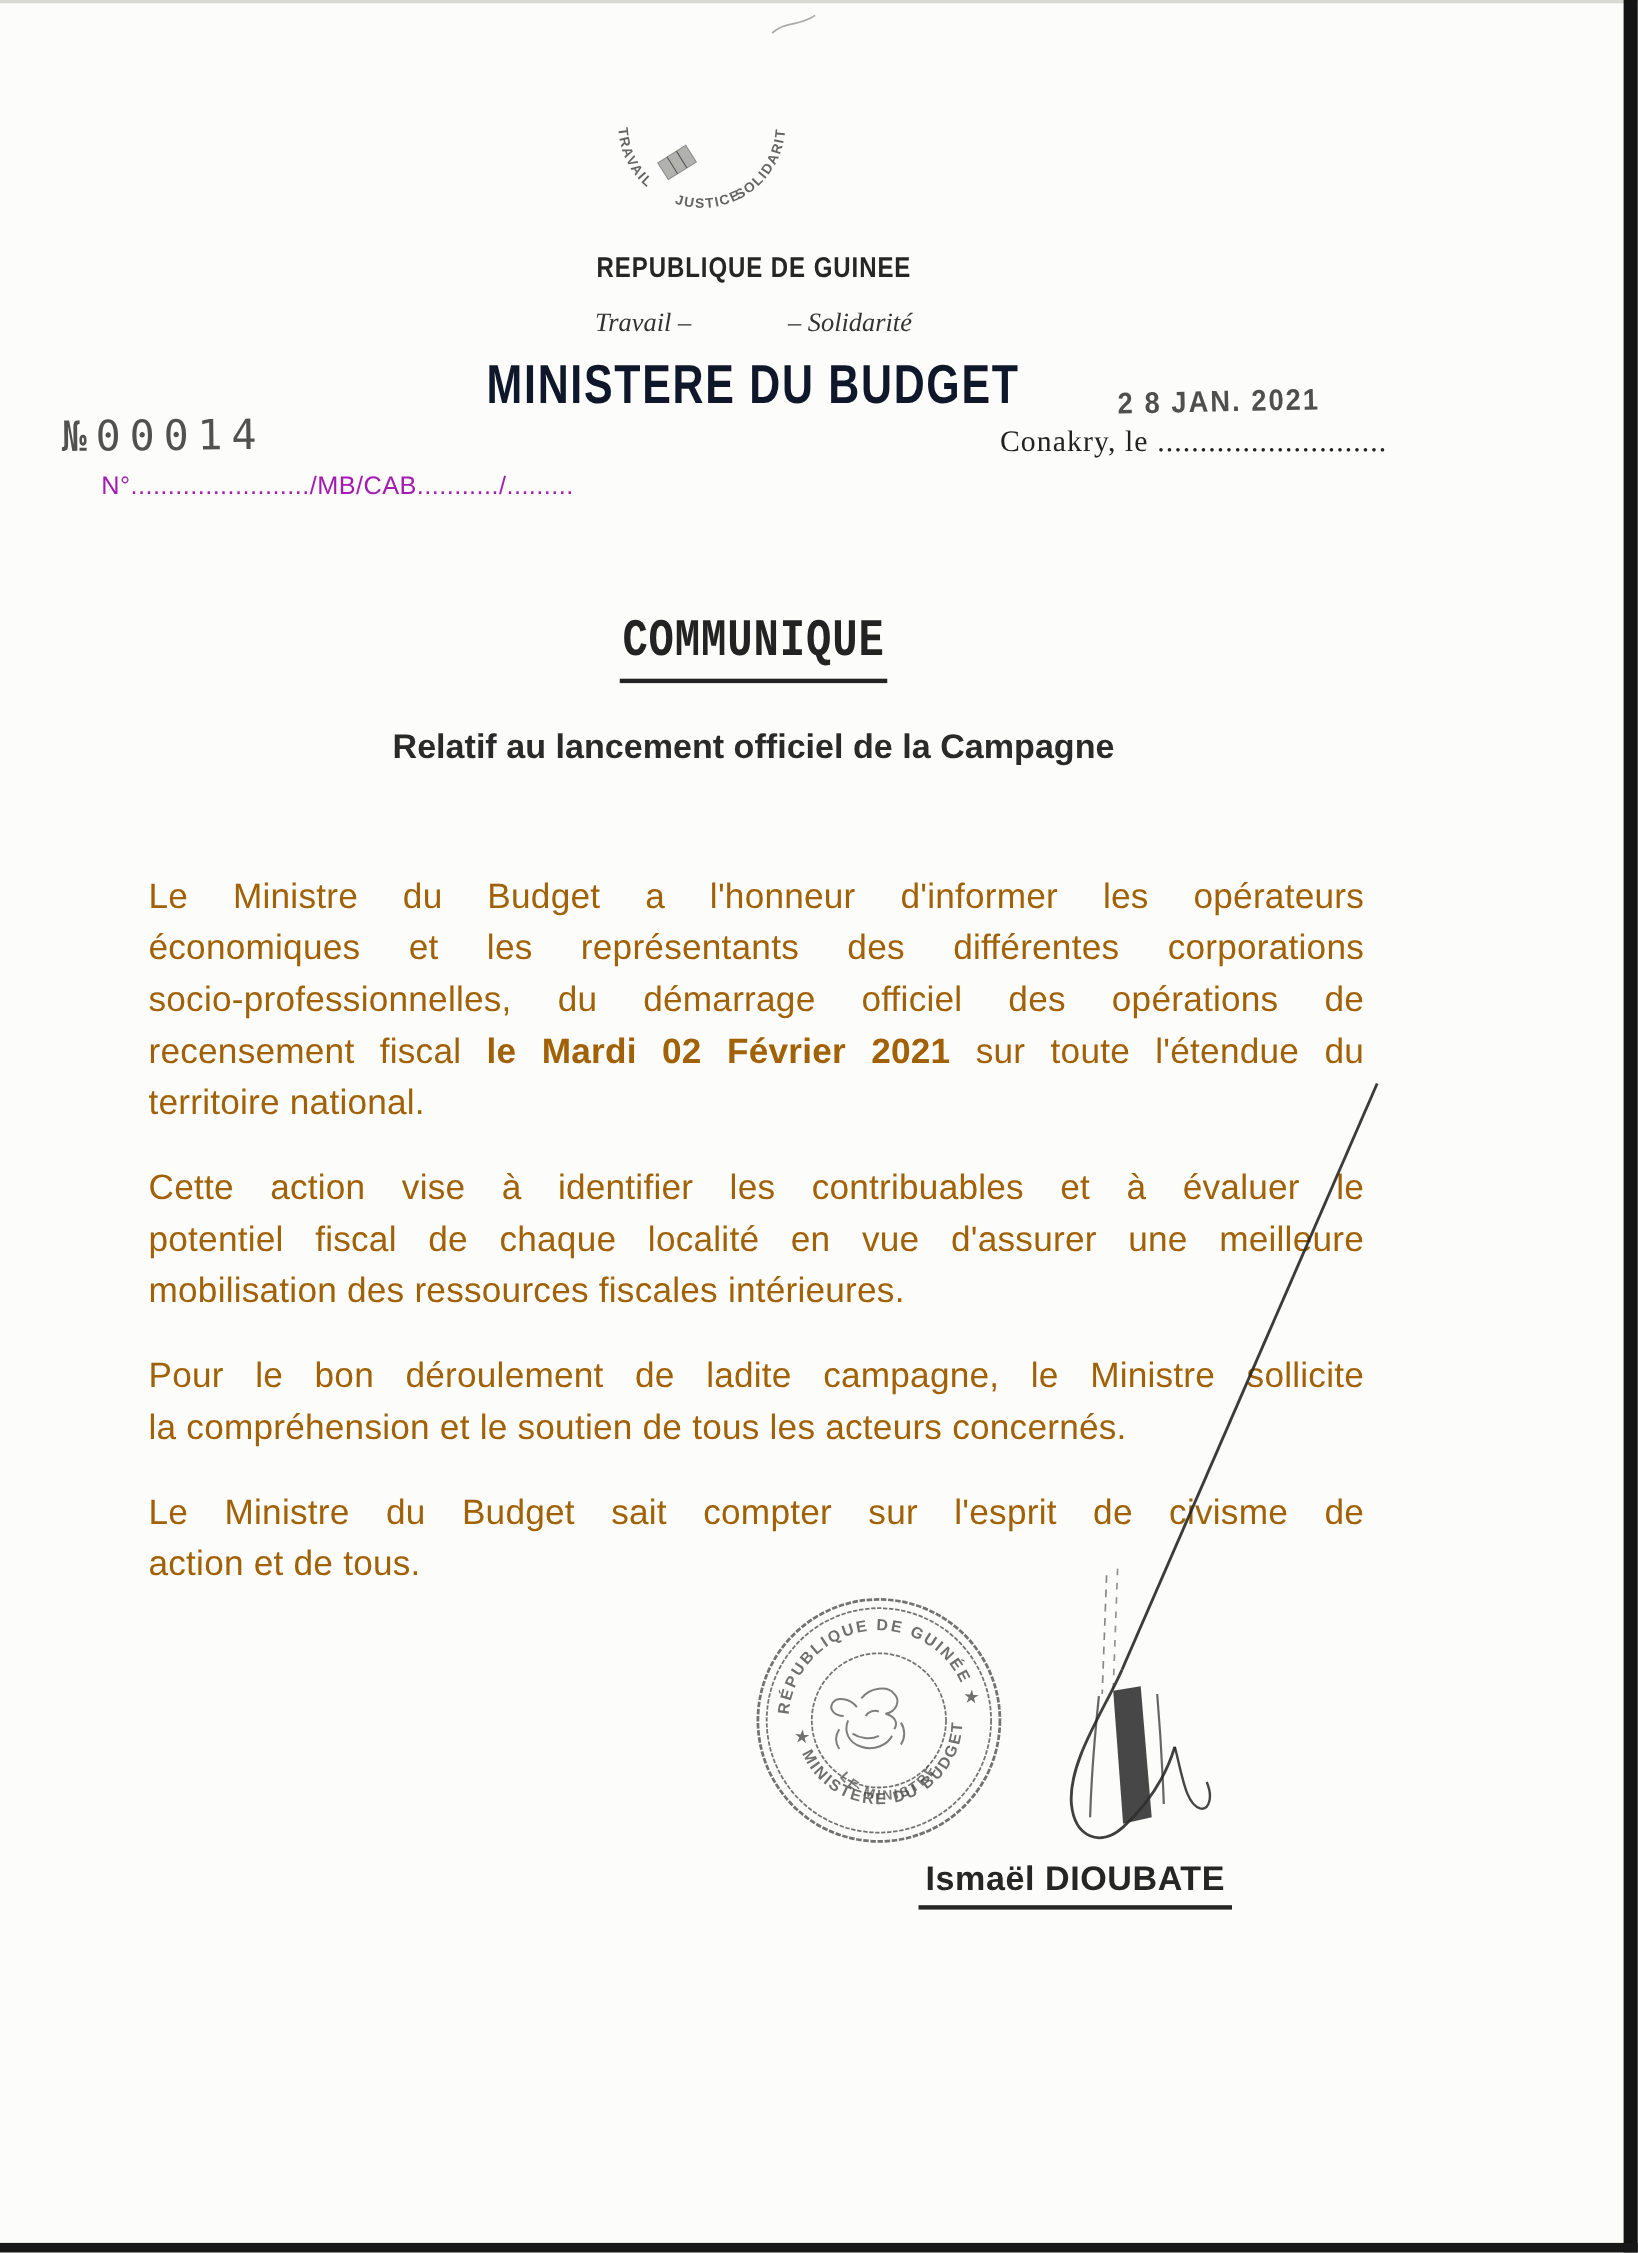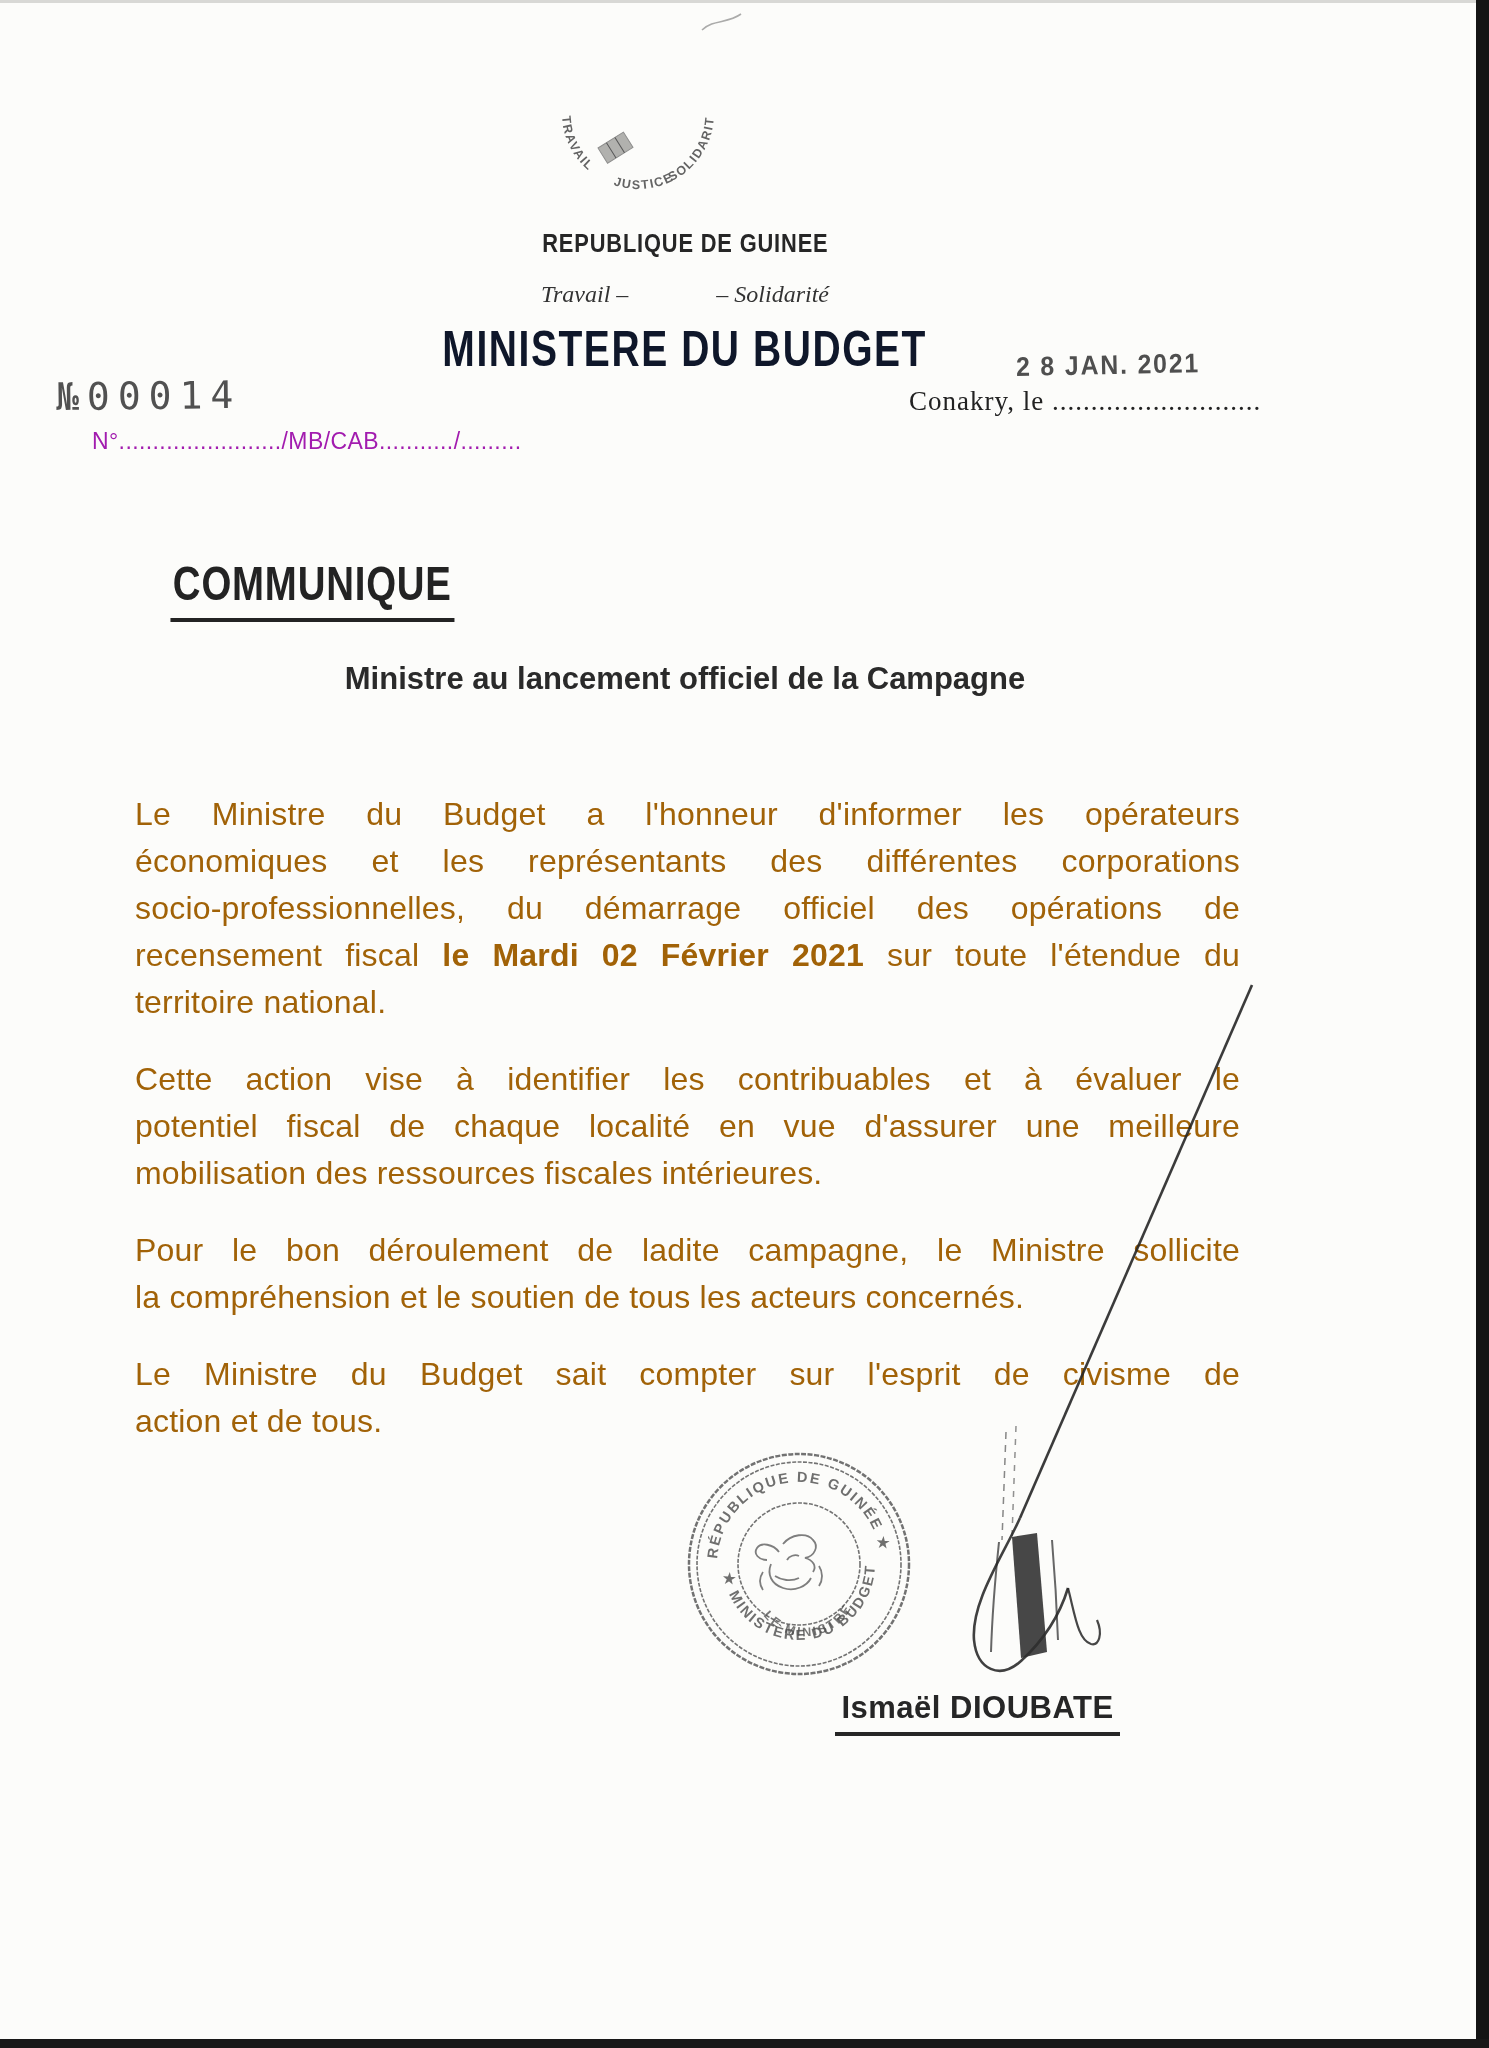--- a/index.html
+++ b/index.html
@@ -24,21 +24,21 @@
   .ministry>span{display:inline-block;font-size:50px;letter-spacing:2px;transform:scaleX(.78);}
   
   .num-stamp{left:56px;top:374px;font-family:"DejaVu Sans Mono",monospace;
     font-size:38px;letter-spacing:8px;color:#3a3a3a;opacity:.88;transform:rotate(-.6deg);}
   .ref-line{left:92px;top:428px;font-size:23px;color:#a21caf;letter-spacing:.4px;}
   .date-stamp{left:1008px;top:350px;font-weight:bold;font-size:27px;letter-spacing:2px;
     color:#3d3d3d;opacity:.9;transform:rotate(-1.2deg) scaleX(.92);}
   .place-date{left:873px;top:386px;font-family:"Liberation Serif",serif;
     font-size:27px;letter-spacing:1px;color:#222;margin-left:36px;}
   
-  .title{left:135px;top:556px;width:1100px;text-align:left;}
+  .title{left:135px;top:556px;width:1100px;text-align:center;font-family:Liberation Mono, monospace;}
   .title>span{display:inline-block;font-weight:bold;font-size:48px;letter-spacing:1px;
     transform:scaleX(.8);border-bottom:4px solid #232323;padding:0 3px 7px 3px;color:#232323;}
   .subtitle{left:135px;top:648px;width:1100px;text-align:center;
     font-weight:bold;font-size:31px;line-height:62px;color:#2a2a2a;}
   
   .body-text{left:135px;top:791px;width:1105px;font-size:32px;color:#a16207;
     letter-spacing:.2px;}
   .para{margin:0 0 30px 0;}
   .ln{line-height:47px;height:47px;text-align:justify;text-align-last:justify;
     text-justify:inter-word;white-space:nowrap;}
@@ -96,21 +96,21 @@
 
   <div class="abs date-stamp">2 8 JAN. 2021</div>
 
   <div class="abs place-date">Conakry,  le ...........................</div>
 
   <div class="abs title">
     <span>COMMUNIQUE</span>
   </div>
 
   <div class="abs subtitle">
-    <div>Ministre au lancement officiel de la Campagne</div>
+    <div>Relatif au lancement officiel de la Campagne</div>
   </div>
 
   <div class="abs body-text">
     <div class="para">
       <div class="ln">Le Ministre du Budget a l'honneur d'informer les opérateurs</div>
       <div class="ln">économiques et les représentants des différentes corporations</div>
       <div class="ln">socio-professionnelles, du démarrage officiel des opérations de</div>
       <div class="ln"><span>recensement fiscal </span><span class="b">le Mardi 02 Février 2021</span><span> sur toute l'étendue du</span></div>
       <div class="ln last">territoire national.</div>
     </div>

